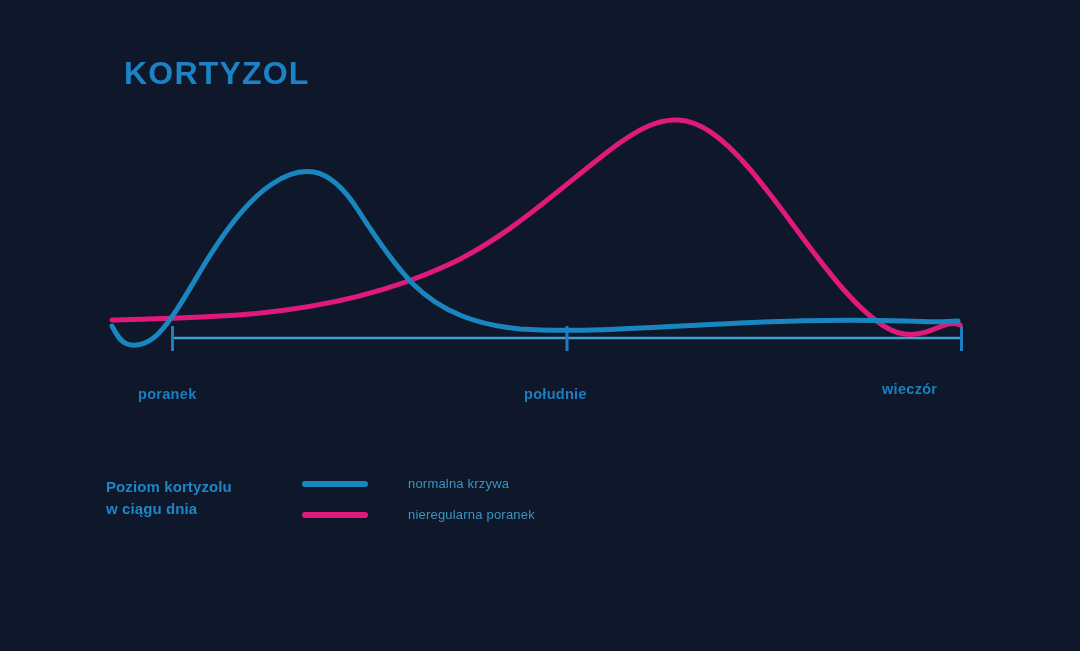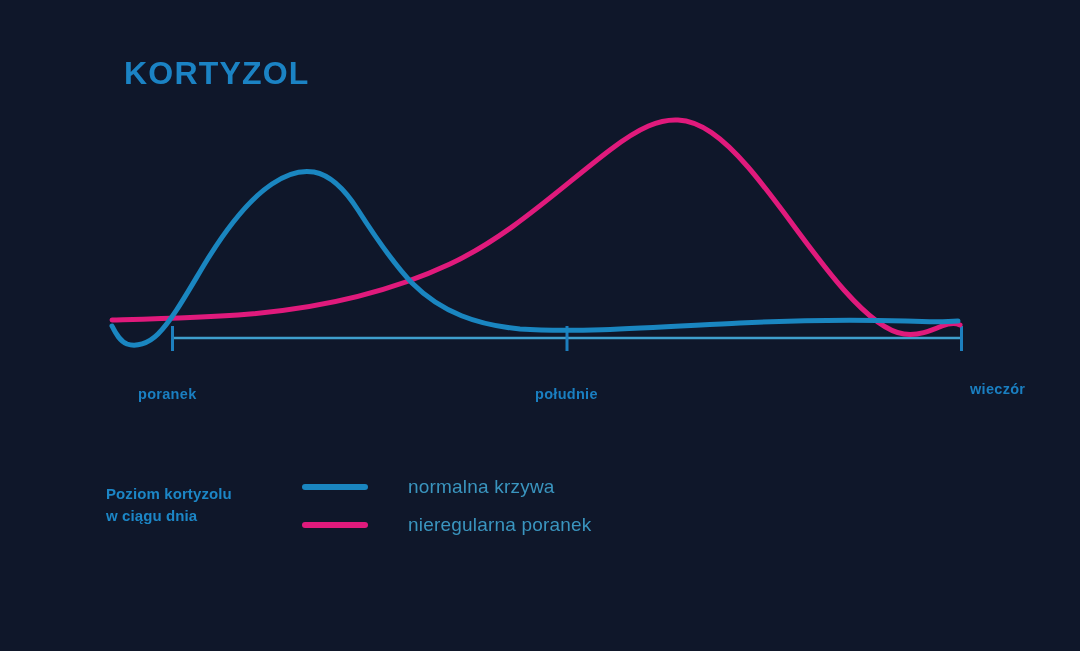--- a/index.html
+++ b/index.html
@@ -34,22 +34,22 @@
   }
   .tick-label {
     position: absolute;
     font-size: 14.5px;
     font-weight: bold;
     color: #1a7fc1;
     letter-spacing: 0.3px;
     white-space: nowrap;
   }
   #tick-label-0 { left: 138px; top: 386px; text-align: center; }
-  #tick-label-1 { left: 535px; top: 386px; }
-  #tick-label-2 { left: 970px; top: 381px; }
+  #tick-label-1 { left: 524px; top: 386px; }
+  #tick-label-2 { left: 882px; top: 381px; }
 
   #legend {
     position: absolute;
     left: 106px;
     top: 474px;
     display: flex;
     align-items: center;
     justify-content: flex-end;
   }
   #legend-axis-title {
@@ -71,21 +71,21 @@
     display: flex;
     align-items: center;
   }
   .legend-swatch {
     width: 66px;
     height: 6px;
     border-radius: 3px;
     margin-right: 40px;
   }
   .legend-text {
-    font-size: 19px;
+    font-size: 13px;
     color: #3a95bf;
     letter-spacing: 0.2px;
     white-space: nowrap;
   }
 </style>
 </head>
 <body>
 
 <div id="stage">
 

